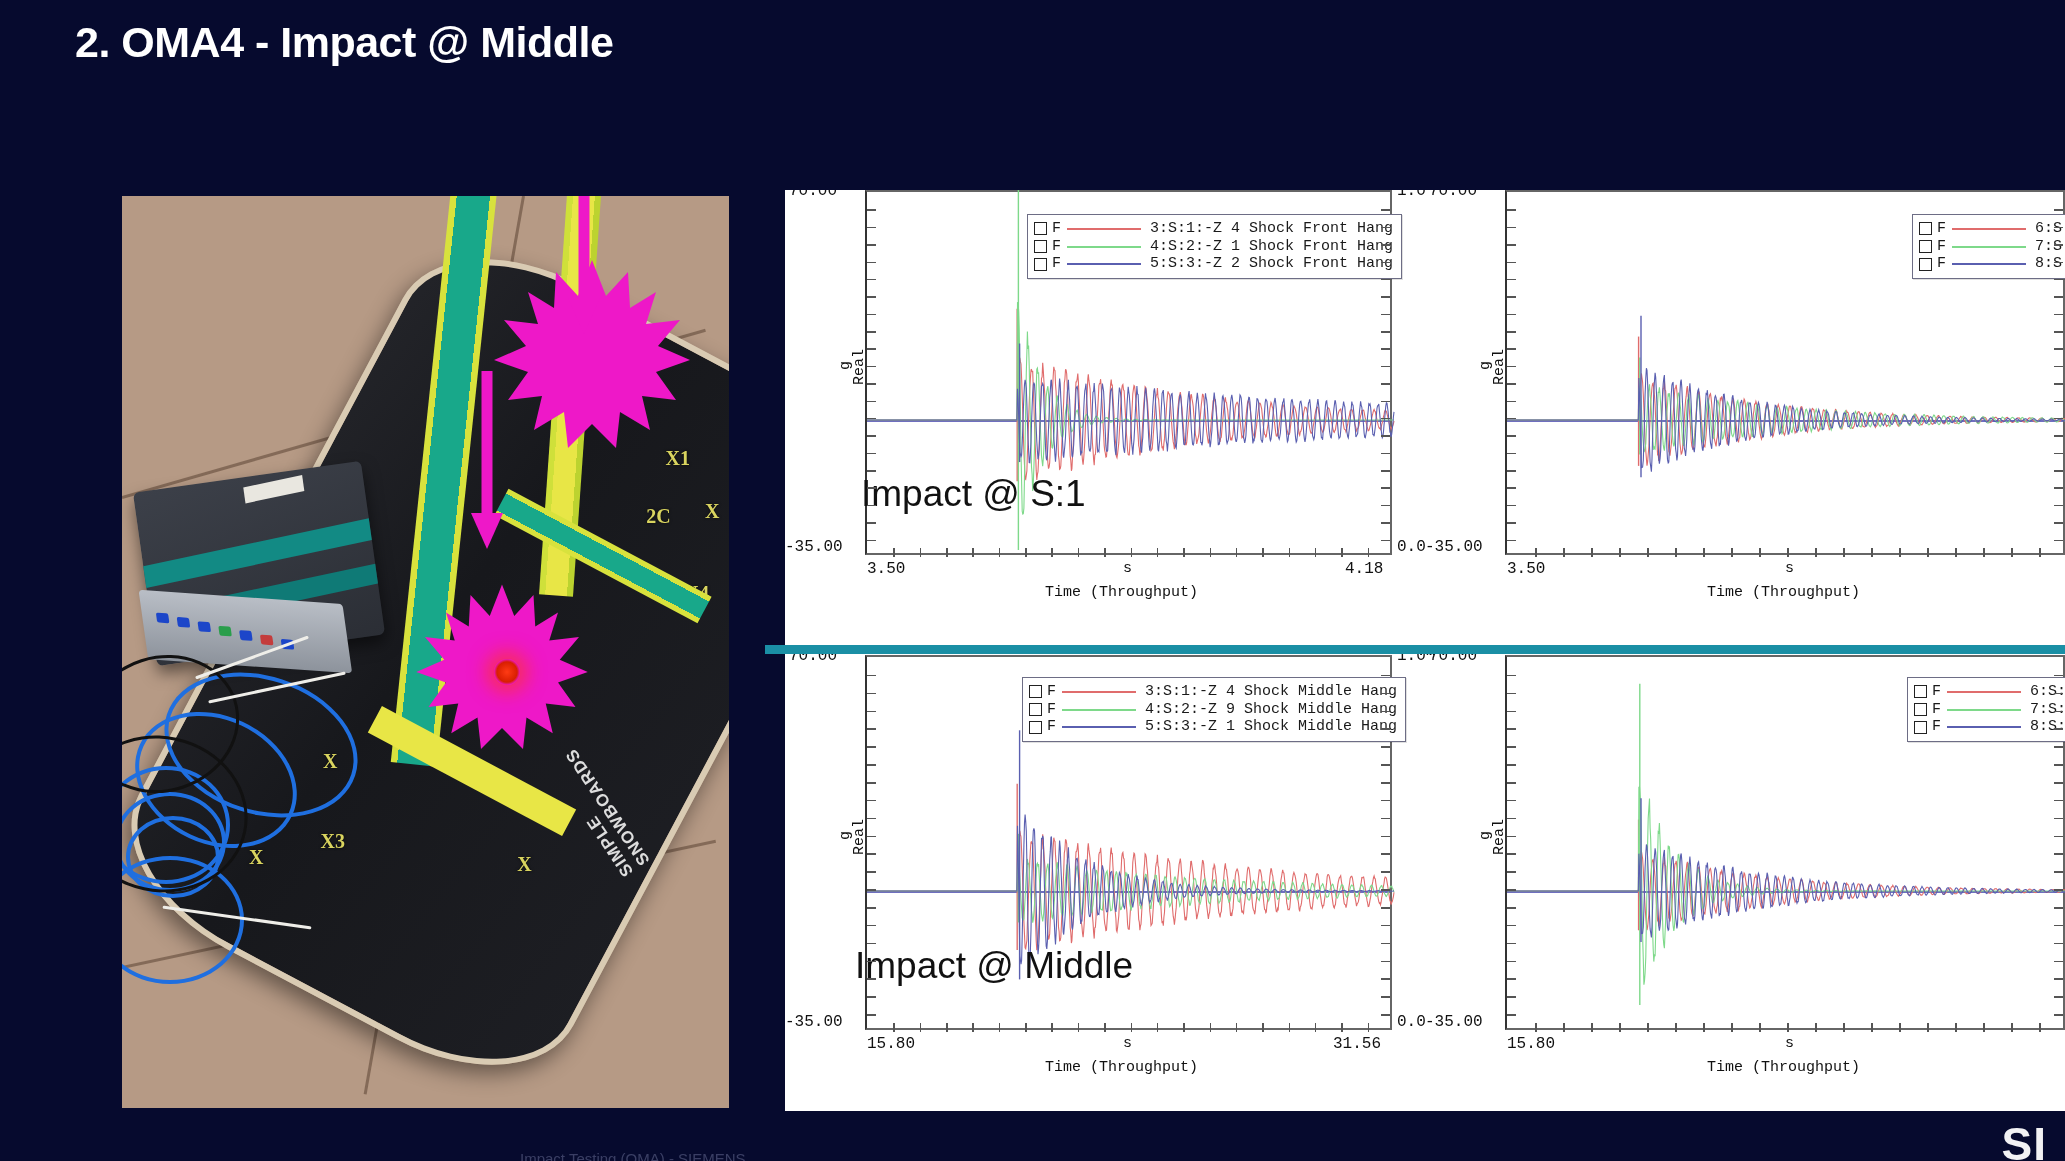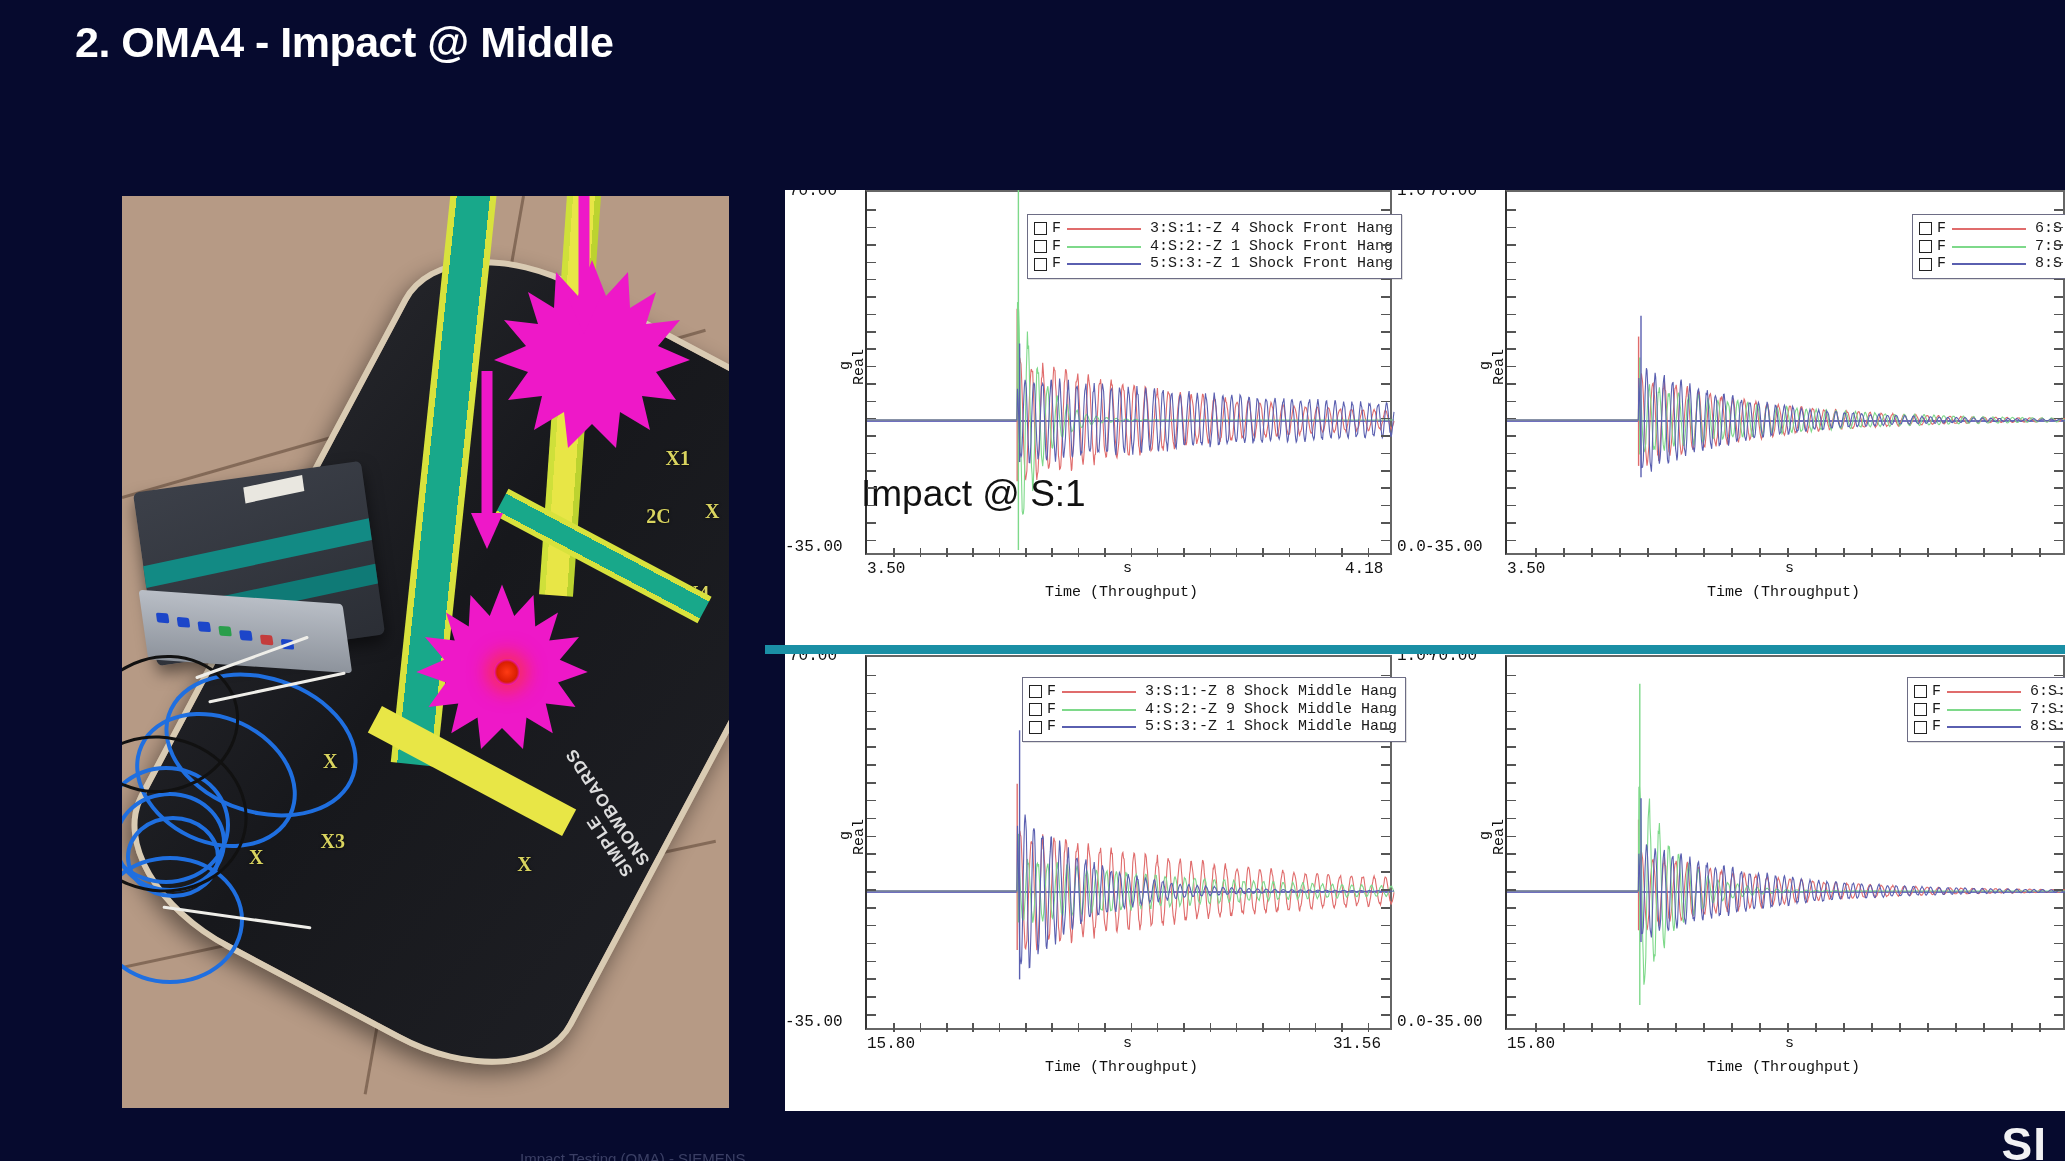--- a/index.html
+++ b/index.html
@@ -272,21 +272,21 @@
         <div class="legrow">
           <span class="legbox"></span>
           <span class="legF">F</span>
           <span class="legline" style="border-color:#7ed98a"></span>
           <span class="legtxt">4:S:2:-Z 1 Shock Front Hang</span>
         </div>
         <div class="legrow">
           <span class="legbox"></span>
           <span class="legF">F</span>
           <span class="legline" style="border-color:#5a5fb0"></span>
-          <span class="legtxt">5:S:3:-Z 1 Shock Front Hang</span>
+          <span class="legtxt">5:S:3:-Z 2 Shock Front Hang</span>
         </div>
       </div>
       <div class="overlay-text" style="left:-6px;top:281px;">Impact @ S:1</div>
     <div class="tick" style="left: 26.35px; top: 356px; width: 1.5px; height: 9px;"></div>
         <div class="tick" style="left: 52.7px; top: 356px; width: 1.5px; height: 9px;"></div>
         <div class="tick" style="left: 79.05px; top: 356px; width: 1.5px; height: 9px;"></div>
         <div class="tick" style="left: 105.4px; top: 356px; width: 1.5px; height: 9px;"></div>
         <div class="tick" style="left: 131.75px; top: 356px; width: 1.5px; height: 9px;"></div>
         <div class="tick" style="left: 158.1px; top: 356px; width: 1.5px; height: 9px;"></div>
         <div class="tick" style="left: 184.45px; top: 356px; width: 1.5px; height: 9px;"></div>
@@ -469,35 +469,36 @@
             <path d="M0,234 L0.0,234.00 L0.6,234.00 L1.2,234.00 L1.8,234.00 L2.3,234.00 L2.9,234.00 L3.5,234.00 L4.1,234.00 L4.7,234.00 L5.3,234.00 L5.9,234.00 L6.4,234.00 L7.0,234.00 L7.6,234.00 L8.2,234.00 L8.8,234.00 L9.4,234.00 L10.0,234.00 L10.5,234.00 L11.1,234.00 L11.7,234.00 L12.3,234.00 L12.9,234.00 L13.5,234.00 L14.1,234.00 L14.6,234.00 L15.2,234.00 L15.8,234.00 L16.4,234.00 L17.0,234.00 L17.6,234.00 L18.2,234.00 L18.7,234.00 L19.3,234.00 L19.9,234.00 L20.5,234.00 L21.1,234.00 L21.7,234.00 L22.3,234.00 L22.8,234.00 L23.4,234.00 L24.0,234.00 L24.6,234.00 L25.2,234.00 L25.8,234.00 L26.4,234.00 L26.9,234.00 L27.5,234.00 L28.1,234.00 L28.7,234.00 L29.3,234.00 L29.9,234.00 L30.4,234.00 L31.0,234.00 L31.6,234.00 L32.2,234.00 L32.8,234.00 L33.4,234.00 L34.0,234.00 L34.5,234.00 L35.1,234.00 L35.7,234.00 L36.3,234.00 L36.9,234.00 L37.5,234.00 L38.1,234.00 L38.6,234.00 L39.2,234.00 L39.8,234.00 L40.4,234.00 L41.0,234.00 L41.6,234.00 L42.2,234.00 L42.7,234.00 L43.3,234.00 L43.9,234.00 L44.5,234.00 L45.1,234.00 L45.7,234.00 L46.3,234.00 L46.8,234.00 L47.4,234.00 L48.0,234.00 L48.6,234.00 L49.2,234.00 L49.8,234.00 L50.4,234.00 L50.9,234.00 L51.5,234.00 L52.1,234.00 L52.7,234.00 L53.3,234.00 L53.9,234.00 L54.5,234.00 L55.0,234.00 L55.6,234.00 L56.2,234.00 L56.8,234.00 L57.4,234.00 L58.0,234.00 L58.6,234.00 L59.1,234.00 L59.7,234.00 L60.3,234.00 L60.9,234.00 L61.5,234.00 L62.1,234.00 L62.7,234.00 L63.2,234.00 L63.8,234.00 L64.4,234.00 L65.0,234.00 L65.6,234.00 L66.2,234.00 L66.8,234.00 L67.3,234.00 L67.9,234.00 L68.5,234.00 L69.1,234.00 L69.7,234.00 L70.3,234.00 L70.9,234.00 L71.4,234.00 L72.0,234.00 L72.6,234.00 L73.2,234.00 L73.8,234.00 L74.4,234.00 L75.0,234.00 L75.5,234.00 L76.1,234.00 L76.7,234.00 L77.3,234.00 L77.9,234.00 L78.5,234.00 L79.0,234.00 L79.6,234.00 L80.2,234.00 L80.8,234.00 L81.4,234.00 L82.0,234.00 L82.6,234.00 L83.1,234.00 L83.7,234.00 L84.3,234.00 L84.9,234.00 L85.5,234.00 L86.1,234.00 L86.7,234.00 L87.2,234.00 L87.8,234.00 L88.4,234.00 L89.0,234.00 L89.6,234.00 L90.2,234.00 L90.8,234.00 L91.3,234.00 L91.9,234.00 L92.5,234.00 L93.1,234.00 L93.7,234.00 L94.3,234.00 L94.9,234.00 L95.4,234.00 L96.0,234.00 L96.6,234.00 L97.2,234.00 L97.8,234.00 L98.4,234.00 L99.0,234.00 L99.5,234.00 L100.1,234.00 L100.7,234.00 L101.3,234.00 L101.9,234.00 L102.5,234.00 L103.1,234.00 L103.6,234.00 L104.2,234.00 L104.8,234.00 L105.4,234.00 L106.0,234.00 L106.6,234.00 L107.2,234.00 L107.7,234.00 L108.3,234.00 L108.9,234.00 L109.5,234.00 L110.1,234.00 L110.7,234.00 L111.3,234.00 L111.8,234.00 L112.4,234.00 L113.0,234.00 L113.6,234.00 L114.2,234.00 L114.8,234.00 L115.4,234.00 L115.9,234.00 L116.5,234.00 L117.1,234.00 L117.7,234.00 L118.3,234.00 L118.9,234.00 L119.5,234.00 L120.0,234.00 L120.6,234.00 L121.2,234.00 L121.8,234.00 L122.4,234.00 L123.0,234.00 L123.6,234.00 L124.1,234.00 L124.7,234.00 L125.3,234.00 L125.9,234.00 L126.5,234.00 L127.1,234.00 L127.7,234.00 L128.2,234.00 L128.8,234.00 L129.4,234.00 L130.0,234.00 L130.6,234.00 L131.2,234.00 L131.8,234.00 L132.3,234.00 L132.9,234.00 L133.5,234.00 L134.1,234.00 L134.7,234.00 L135.3,234.00 L135.8,234.00 L136.4,234.00 L137.0,234.00 L137.6,234.00 L138.2,234.00 L138.8,234.00 L139.4,234.00 L139.9,234.00 L140.5,234.00 L141.1,234.00 L141.7,234.00 L142.3,234.00 L142.9,234.00 L143.5,234.00 L144.0,234.00 L144.6,234.00 L145.2,234.00 L145.8,234.00 L146.4,234.00 L147.0,234.00 L147.6,234.00 L148.1,234.00 L148.7,234.00 L149.3,234.00 L149.9,234.00 L150.5,205.32 L151.1,204.60 L151.7,206.36 L152.2,210.10 L152.8,219.70 L153.4,231.37 L154.0,243.03 L154.6,251.61 L155.2,260.83 L155.8,262.34 L156.3,262.89 L156.9,261.78 L157.5,252.39 L158.1,241.15 L158.7,228.96 L159.3,217.56 L159.9,209.86 L160.4,201.93 L161.0,207.66 L161.6,205.78 L162.2,212.89 L162.8,224.42 L163.4,234.22 L164.0,244.70 L164.5,253.96 L165.1,257.62 L165.7,265.63 L166.3,262.77 L166.9,255.89 L167.5,247.35 L168.1,237.75 L168.6,226.50 L169.2,218.55 L169.8,207.38 L170.4,206.17 L171.0,208.72 L171.6,207.15 L172.2,217.89 L172.7,227.07 L173.3,236.61 L173.9,246.55 L174.5,256.81 L175.1,260.59 L175.7,264.46 L176.3,260.07 L176.8,254.65 L177.4,244.09 L178.0,235.43 L178.6,226.23 L179.2,216.42 L179.8,211.96 L180.4,208.65 L180.9,206.54 L181.5,211.49 L182.1,221.22 L182.7,229.26 L183.3,238.71 L183.9,247.33 L184.4,252.98 L185.0,260.14 L185.6,261.31 L186.2,257.59 L186.8,249.53 L187.4,243.45 L188.0,232.95 L188.5,223.78 L189.1,217.56 L189.7,207.77 L190.3,205.24 L190.9,211.66 L191.5,212.52 L192.1,221.95 L192.6,231.27 L193.2,240.67 L193.8,249.14 L194.4,255.85 L195.0,257.36 L195.6,259.47 L196.2,255.95 L196.7,247.17 L197.3,240.51 L197.9,230.89 L198.5,221.58 L199.1,215.31 L199.7,208.43 L200.3,207.27 L200.8,212.42 L201.4,218.97 L202.0,224.02 L202.6,233.59 L203.2,243.05 L203.8,248.13 L204.4,258.05 L204.9,258.33 L205.5,256.60 L206.1,254.95 L206.7,247.48 L207.3,238.10 L207.9,229.54 L208.5,220.68 L209.0,214.10 L209.6,211.28 L210.2,208.62 L210.8,213.48 L211.4,219.94 L212.0,226.66 L212.6,235.63 L213.1,245.00 L213.7,251.86 L214.3,255.61 L214.9,257.37 L215.5,256.16 L216.1,248.60 L216.7,242.60 L217.2,235.68 L217.8,227.80 L218.4,218.79 L219.0,217.02 L219.6,212.89 L220.2,214.77 L220.8,217.33 L221.3,221.95 L221.9,229.19 L222.5,237.77 L223.1,246.35 L223.7,250.78 L224.3,255.55 L224.9,255.04 L225.4,251.17 L226.0,247.53 L226.6,240.71 L227.2,233.66 L227.8,225.50 L228.4,220.93 L229.0,213.32 L229.5,213.66 L230.1,215.41 L230.7,218.63 L231.3,223.64 L231.9,231.51 L232.5,239.23 L233.1,245.50 L233.6,252.12 L234.2,252.72 L234.8,252.49 L235.4,252.97 L236.0,245.41 L236.6,240.11 L237.2,232.17 L237.7,224.65 L238.3,220.07 L238.9,216.48 L239.5,214.99 L240.1,213.97 L240.7,219.61 L241.2,226.73 L241.8,233.26 L242.4,241.21 L243.0,248.26 L243.6,253.63 L244.2,253.27 L244.8,253.20 L245.3,250.78 L245.9,243.63 L246.5,237.22 L247.1,230.61 L247.7,223.62 L248.3,218.26 L248.9,216.20 L249.4,214.29 L250.0,216.72 L250.6,222.49 L251.2,227.61 L251.8,234.83 L252.4,242.07 L253.0,248.83 L253.5,252.63 L254.1,252.50 L254.7,250.31 L255.3,249.10 L255.9,242.68 L256.5,235.70 L257.1,228.69 L257.6,221.97 L258.2,219.76 L258.8,214.95 L259.4,218.04 L260.0,217.15 L260.6,224.21 L261.2,229.28 L261.7,236.43 L262.3,242.19 L262.9,246.98 L263.5,250.51 L264.1,253.70 L264.7,249.55 L265.3,246.35 L265.8,239.97 L266.4,234.16 L267.0,228.01 L267.6,220.82 L268.2,219.44 L268.8,218.48 L269.4,217.31 L269.9,220.26 L270.5,225.29 L271.1,231.21 L271.7,237.60 L272.3,244.67 L272.9,248.55 L273.5,248.97 L274.0,252.14 L274.6,247.35 L275.2,244.18 L275.8,238.51 L276.4,232.75 L277.0,227.07 L277.6,221.31 L278.1,218.22 L278.7,217.32 L279.3,217.82 L279.9,221.63 L280.5,227.75 L281.1,232.98 L281.7,238.95 L282.2,243.49 L282.8,247.15 L283.4,251.50 L284.0,251.50 L284.6,245.63 L285.2,243.48 L285.8,237.71 L286.3,231.47 L286.9,225.82 L287.5,221.96 L288.1,218.21 L288.7,218.21 L289.3,218.38 L289.9,223.06 L290.4,228.83 L291.0,234.34 L291.6,239.99 L292.2,244.05 L292.8,247.23 L293.4,248.50 L293.9,248.61 L294.5,246.37 L295.1,241.17 L295.7,235.79 L296.3,230.57 L296.9,226.02 L297.5,220.72 L298.0,219.63 L298.6,220.65 L299.2,220.72 L299.8,224.54 L300.4,230.37 L301.0,235.49 L301.6,240.85 L302.1,246.57 L302.7,249.66 L303.3,248.62 L303.9,246.79 L304.5,245.59 L305.1,239.13 L305.7,234.50 L306.2,229.14 L306.8,225.41 L307.4,220.82 L308.0,219.83 L308.6,221.19 L309.2,223.40 L309.8,227.05 L310.3,231.34 L310.9,237.07 L311.5,241.85 L312.1,244.39 L312.7,249.11 L313.3,247.81 L313.9,246.00 L314.4,243.96 L315.0,238.79 L315.6,233.31 L316.2,228.06 L316.8,224.83 L317.4,220.73 L318.0,221.55 L318.5,221.88 L319.1,224.64 L319.7,227.53 L320.3,232.91 L320.9,238.00 L321.5,241.85 L322.1,244.16 L322.6,248.12 L323.2,248.13 L323.8,245.82 L324.4,242.33 L325.0,236.86 L325.6,232.18 L326.2,227.28 L326.7,222.95 L327.3,221.97 L327.9,221.36 L328.5,222.21 L329.1,224.87 L329.7,229.67 L330.3,233.98 L330.8,238.48 L331.4,243.56 L332.0,245.05 L332.6,245.11 L333.2,246.62 L333.8,244.43 L334.4,240.51 L334.9,235.83 L335.5,231.19 L336.1,226.28 L336.7,223.06 L337.3,222.98 L337.9,221.87 L338.5,223.69 L339.0,225.64 L339.6,230.39 L340.2,235.06 L340.8,238.79 L341.4,244.10 L342.0,245.83 L342.6,246.61 L343.1,246.15 L343.7,241.74 L344.3,239.48 L344.9,234.76 L345.5,230.59 L346.1,226.83 L346.6,223.22 L347.2,222.78 L347.8,223.03 L348.4,225.14 L349.0,227.36 L349.6,231.54 L350.2,236.17 L350.7,239.95 L351.3,244.39 L351.9,246.24 L352.5,244.84 L353.1,244.38 L353.7,241.18 L354.3,238.26 L354.8,233.66 L355.4,229.03 L356.0,225.67 L356.6,223.07 L357.2,223.35 L357.8,223.00 L358.4,226.50 L358.9,229.28 L359.5,232.70 L360.1,236.83 L360.7,240.73 L361.3,242.32 L361.9,244.91 L362.5,243.89 L363.0,244.06 L363.6,240.79 L364.2,236.74 L364.8,232.73 L365.4,229.41 L366.0,226.47 L366.6,223.21 L367.1,223.84 L367.7,225.30 L368.3,226.75 L368.9,230.13 L369.5,233.71 L370.1,237.44 L370.7,240.97 L371.2,244.15 L371.8,244.40 L372.4,245.03 L373.0,241.99 L373.6,238.71 L374.2,235.87 L374.8,231.98 L375.3,228.47 L375.9,224.76 L376.5,224.89 L377.1,224.91 L377.7,224.88 L378.3,227.39 L378.9,230.62 L379.4,234.55 L380.0,238.46 L380.6,240.95 L381.2,242.67 L381.8,242.92 L382.4,243.09 L383.0,241.74 L383.5,238.07 L384.1,234.89 L384.7,230.84 L385.3,228.18 L385.9,225.66 L386.5,223.91 L387.1,224.95 L387.6,226.11 L388.2,228.45 L388.8,231.85 L389.4,235.59 L390.0,239.12 L390.6,241.05 L391.2,242.09 L391.7,242.56 L392.3,243.38 L392.9,240.15 L393.5,237.25 L394.1,233.94 L394.7,230.22 L395.3,228.30 L395.8,225.22 L396.4,224.88 L397.0,224.58 L397.6,227.08 L398.2,229.51 L398.8,232.60 L399.3,236.21 L399.9,239.72 L400.5,241.42 L401.1,241.78 L401.7,243.68 L402.3,241.80 L402.9,239.94 L403.4,236.32 L404.0,233.11 L404.6,230.06 L405.2,227.23 L405.8,224.83 L406.4,226.00 L407.0,225.29 L407.5,227.67 L408.1,230.48 L408.7,233.59 L409.3,236.67 L409.9,240.19 L410.5,242.28 L411.1,241.67 L411.6,241.73 L412.2,240.47 L412.8,238.33 L413.4,235.66 L414.0,232.50 L414.6,229.11 L415.2,226.89 L415.7,225.64 L416.3,225.62 L416.9,226.72 L417.5,227.96 L418.1,231.17 L418.7,234.35 L419.3,237.69 L419.8,239.77 L420.4,240.77 L421.0,242.19 L421.6,242.34 L422.2,239.61 L422.8,238.04 L423.4,234.89 L423.9,231.81 L424.5,229.13 L425.1,227.13 L425.7,225.13 L426.3,226.41 L426.9,227.89 L427.5,229.59 L428.0,231.88 L428.6,235.03 L429.2,237.33 L429.8,239.48 L430.4,242.31 L431.0,241.33 L431.6,240.46 L432.1,239.48 L432.7,237.16 L433.3,234.15 L433.9,231.31 L434.5,228.41 L435.1,227.69 L435.7,225.57 L436.2,225.79 L436.8,227.99 L437.4,230.28 L438.0,232.79 L438.6,235.74 L439.2,238.14 L439.8,240.21 L440.3,241.69 L440.9,241.65 L441.5,240.79 L442.1,238.43 L442.7,236.15 L443.3,233.55 L443.9,230.54 L444.4,228.85 L445.0,226.44 L445.6,226.53 L446.2,227.19 L446.8,229.22 L447.4,230.93 L447.9,233.54 L448.5,235.99 L449.1,237.92 L449.7,240.41 L450.3,241.63 L450.9,240.23 L451.5,239.75 L452.0,238.24 L452.6,235.34 L453.2,232.89 L453.8,230.12 L454.4,228.51 L455.0,228.12 L455.6,226.76 L456.1,227.36 L456.7,229.77 L457.3,231.81 L457.9,234.08 L458.5,236.86 L459.1,238.71 L459.7,240.23 L460.2,240.27 L460.8,239.70 L461.4,239.61 L462.0,237.04 L462.6,234.83 L463.2,232.31 L463.8,230.14 L464.3,228.86 L464.9,228.20 L465.5,227.12 L466.1,227.80 L466.7,230.31 L467.3,232.45 L467.9,234.64 L468.4,236.72 L469.0,239.43 L469.6,240.38 L470.2,241.18 L470.8,240.35 L471.4,238.24 L472.0,236.78 L472.5,234.25 L473.1,231.80 L473.7,230.13 L474.3,228.05 L474.9,227.75 L475.5,228.25 L476.1,228.79 L476.6,230.87 L477.2,232.95 L477.8,235.17 L478.4,237.37 L479.0,238.81 L479.6,240.08 L480.2,239.41 L480.7,238.76 L481.3,238.37 L481.9,236.09 L482.5,233.75 L483.1,231.61 L483.7,229.65 L484.3,228.67 L484.8,227.98 L485.4,228.56 L486.0,229.09 L486.6,231.02 L487.2,233.37 L487.8,235.69 L488.4,237.27 L488.9,239.38 L489.5,239.37 L490.1,239.60 L490.7,238.57 L491.3,237.45 L491.9,235.23 L492.5,233.16 L493.0,231.41 L493.6,229.88 L494.2,227.90 L494.8,227.75 L495.4,229.11 L496.0,229.88 L496.6,231.62 L497.1,233.94 L497.7,236.02 L498.3,237.68 L498.9,239.43 L499.5,239.65 L500.1,238.67 L500.6,238.86 L501.2,236.69 L501.8,234.86 L502.4,232.82 L503.0,231.18 L503.6,229.14 L504.2,228.59 L504.7,228.15 L505.3,229.11 L505.9,230.70 L506.5,232.50 L507.1,234.40 L507.7,236.32 L508.3,237.77 L508.8,238.89 L509.4,239.24 L510.0,238.93 L510.6,237.42 L511.2,236.28 L511.8,234.32 L512.4,232.44 L512.9,230.86 L513.5,230.03 L514.1,228.88 L514.7,228.59 L515.3,230.22 L515.9,231.22 L516.5,233.04 L517.0,234.87 L517.6,236.86 L518.2,237.64 L518.8,239.01 L519.4,239.40 L520.0,238.25 L520.6,237.06 L521.1,235.72 L521.7,233.88 L522.3,231.86 L522.9,230.76 L523.5,229.39 L524.1,229.59 L524.7,229.20 L525.2,230.68 L525.8,231.82 L526.4,233.45 L527.0,235.15" stroke="#7ed98a" stroke-width="1.1" fill="none"></path>
             <path d="M152.595,73.2857142857143 L152.595,322.3928571428571" stroke="#5a5fb0" stroke-width="1.4" fill="none"></path>
             <path d="M0,234 L0.0,234.00 L0.6,234.00 L1.2,234.00 L1.8,234.00 L2.3,234.00 L2.9,234.00 L3.5,234.00 L4.1,234.00 L4.7,234.00 L5.3,234.00 L5.9,234.00 L6.4,234.00 L7.0,234.00 L7.6,234.00 L8.2,234.00 L8.8,234.00 L9.4,234.00 L10.0,234.00 L10.5,234.00 L11.1,234.00 L11.7,234.00 L12.3,234.00 L12.9,234.00 L13.5,234.00 L14.1,234.00 L14.6,234.00 L15.2,234.00 L15.8,234.00 L16.4,234.00 L17.0,234.00 L17.6,234.00 L18.2,234.00 L18.7,234.00 L19.3,234.00 L19.9,234.00 L20.5,234.00 L21.1,234.00 L21.7,234.00 L22.3,234.00 L22.8,234.00 L23.4,234.00 L24.0,234.00 L24.6,234.00 L25.2,234.00 L25.8,234.00 L26.4,234.00 L26.9,234.00 L27.5,234.00 L28.1,234.00 L28.7,234.00 L29.3,234.00 L29.9,234.00 L30.4,234.00 L31.0,234.00 L31.6,234.00 L32.2,234.00 L32.8,234.00 L33.4,234.00 L34.0,234.00 L34.5,234.00 L35.1,234.00 L35.7,234.00 L36.3,234.00 L36.9,234.00 L37.5,234.00 L38.1,234.00 L38.6,234.00 L39.2,234.00 L39.8,234.00 L40.4,234.00 L41.0,234.00 L41.6,234.00 L42.2,234.00 L42.7,234.00 L43.3,234.00 L43.9,234.00 L44.5,234.00 L45.1,234.00 L45.7,234.00 L46.3,234.00 L46.8,234.00 L47.4,234.00 L48.0,234.00 L48.6,234.00 L49.2,234.00 L49.8,234.00 L50.4,234.00 L50.9,234.00 L51.5,234.00 L52.1,234.00 L52.7,234.00 L53.3,234.00 L53.9,234.00 L54.5,234.00 L55.0,234.00 L55.6,234.00 L56.2,234.00 L56.8,234.00 L57.4,234.00 L58.0,234.00 L58.6,234.00 L59.1,234.00 L59.7,234.00 L60.3,234.00 L60.9,234.00 L61.5,234.00 L62.1,234.00 L62.7,234.00 L63.2,234.00 L63.8,234.00 L64.4,234.00 L65.0,234.00 L65.6,234.00 L66.2,234.00 L66.8,234.00 L67.3,234.00 L67.9,234.00 L68.5,234.00 L69.1,234.00 L69.7,234.00 L70.3,234.00 L70.9,234.00 L71.4,234.00 L72.0,234.00 L72.6,234.00 L73.2,234.00 L73.8,234.00 L74.4,234.00 L75.0,234.00 L75.5,234.00 L76.1,234.00 L76.7,234.00 L77.3,234.00 L77.9,234.00 L78.5,234.00 L79.0,234.00 L79.6,234.00 L80.2,234.00 L80.8,234.00 L81.4,234.00 L82.0,234.00 L82.6,234.00 L83.1,234.00 L83.7,234.00 L84.3,234.00 L84.9,234.00 L85.5,234.00 L86.1,234.00 L86.7,234.00 L87.2,234.00 L87.8,234.00 L88.4,234.00 L89.0,234.00 L89.6,234.00 L90.2,234.00 L90.8,234.00 L91.3,234.00 L91.9,234.00 L92.5,234.00 L93.1,234.00 L93.7,234.00 L94.3,234.00 L94.9,234.00 L95.4,234.00 L96.0,234.00 L96.6,234.00 L97.2,234.00 L97.8,234.00 L98.4,234.00 L99.0,234.00 L99.5,234.00 L100.1,234.00 L100.7,234.00 L101.3,234.00 L101.9,234.00 L102.5,234.00 L103.1,234.00 L103.6,234.00 L104.2,234.00 L104.8,234.00 L105.4,234.00 L106.0,234.00 L106.6,234.00 L107.2,234.00 L107.7,234.00 L108.3,234.00 L108.9,234.00 L109.5,234.00 L110.1,234.00 L110.7,234.00 L111.3,234.00 L111.8,234.00 L112.4,234.00 L113.0,234.00 L113.6,234.00 L114.2,234.00 L114.8,234.00 L115.4,234.00 L115.9,234.00 L116.5,234.00 L117.1,234.00 L117.7,234.00 L118.3,234.00 L118.9,234.00 L119.5,234.00 L120.0,234.00 L120.6,234.00 L121.2,234.00 L121.8,234.00 L122.4,234.00 L123.0,234.00 L123.6,234.00 L124.1,234.00 L124.7,234.00 L125.3,234.00 L125.9,234.00 L126.5,234.00 L127.1,234.00 L127.7,234.00 L128.2,234.00 L128.8,234.00 L129.4,234.00 L130.0,234.00 L130.6,234.00 L131.2,234.00 L131.8,234.00 L132.3,234.00 L132.9,234.00 L133.5,234.00 L134.1,234.00 L134.7,234.00 L135.3,234.00 L135.8,234.00 L136.4,234.00 L137.0,234.00 L137.6,234.00 L138.2,234.00 L138.8,234.00 L139.4,234.00 L139.9,234.00 L140.5,234.00 L141.1,234.00 L141.7,234.00 L142.3,234.00 L142.9,234.00 L143.5,234.00 L144.0,234.00 L144.6,234.00 L145.2,234.00 L145.8,234.00 L146.4,234.00 L147.0,234.00 L147.6,234.00 L148.1,234.00 L148.7,234.00 L149.3,234.00 L149.9,234.00 L150.5,168.79 L151.1,190.48 L151.7,228.22 L152.2,260.33 L152.8,299.11 L153.4,303.08 L154.0,307.14 L154.6,303.54 L155.2,279.83 L155.8,251.04 L156.3,217.16 L156.9,188.34 L157.5,165.84 L158.1,157.59 L158.7,164.39 L159.3,174.07 L159.9,205.63 L160.4,238.28 L161.0,268.41 L161.6,287.75 L162.2,310.69 L162.8,310.40 L163.4,293.23 L164.0,273.34 L164.5,241.09 L165.1,212.39 L165.7,187.29 L166.3,173.85 L166.9,171.34 L167.5,173.60 L168.1,191.97 L168.6,219.71 L169.2,245.51 L169.8,269.09 L170.4,283.80 L171.0,297.27 L171.6,290.93 L172.2,279.93 L172.7,258.20 L173.3,232.05 L173.9,208.52 L174.5,181.49 L175.1,181.54 L175.7,178.79 L176.3,181.53 L176.8,202.20 L177.4,227.27 L178.0,251.72 L178.6,276.47 L179.2,289.13 L179.8,291.95 L180.4,284.33 L180.9,267.58 L181.5,246.96 L182.1,226.07 L182.7,202.87 L183.3,194.16 L183.9,180.61 L184.4,179.46 L185.0,193.12 L185.6,215.69 L186.2,234.74 L186.8,257.21 L187.4,268.05 L188.0,280.17 L188.5,287.45 L189.1,276.53 L189.7,261.27 L190.3,240.93 L190.9,219.76 L191.5,206.40 L192.1,193.64 L192.6,183.54 L193.2,190.33 L193.8,207.43 L194.4,221.35 L195.0,240.25 L195.6,260.14 L196.2,274.92 L196.7,277.54 L197.3,270.23 L197.9,262.46 L198.5,253.14 L199.1,234.27 L199.7,216.23 L200.3,203.55 L200.8,199.14 L201.4,190.28 L202.0,204.48 L202.6,212.39 L203.2,227.74 L203.8,244.08 L204.4,259.44 L204.9,270.52 L205.5,272.61 L206.1,266.33 L206.7,258.97 L207.3,244.98 L207.9,229.43 L208.5,217.43 L209.0,203.42 L209.6,201.64 L210.2,201.32 L210.8,205.51 L211.4,217.47 L212.0,233.13 L212.6,248.26 L213.1,258.23 L213.7,266.96 L214.3,262.73 L214.9,264.45 L215.5,252.89 L216.1,239.36 L216.7,225.18 L217.2,216.30 L217.8,208.18 L218.4,205.86 L219.0,202.44 L219.6,212.86 L220.2,223.69 L220.8,237.03 L221.3,247.95 L221.9,256.35 L222.5,259.45 L223.1,259.57 L223.7,257.01 L224.3,245.66 L224.9,235.33 L225.4,223.07 L226.0,211.93 L226.6,211.32 L227.2,205.03 L227.8,212.39 L228.4,220.15 L229.0,228.26 L229.5,239.41 L230.1,251.58 L230.7,257.57 L231.3,256.71 L231.9,257.34 L232.5,250.11 L233.1,242.35 L233.6,231.98 L234.2,223.57 L234.8,213.06 L235.4,208.31 L236.0,211.31 L236.6,214.07 L237.2,222.48 L237.7,232.56 L238.3,242.29 L238.9,251.45 L239.5,254.80 L240.1,254.79 L240.7,253.99 L241.2,246.37 L241.8,238.87 L242.4,229.56 L243.0,222.01 L243.6,215.41 L244.2,214.84 L244.8,214.39 L245.3,218.65 L245.9,226.21 L246.5,235.05 L247.1,243.09 L247.7,249.27 L248.3,252.59 L248.9,254.84 L249.4,250.20 L250.0,243.60 L250.6,235.57 L251.2,227.40 L251.8,220.19 L252.4,215.64 L253.0,217.01 L253.5,218.85 L254.1,222.17 L254.7,230.27 L255.3,237.01 L255.9,243.34 L256.5,248.63 L257.1,250.51 L257.6,251.35 L258.2,246.68 L258.8,240.03 L259.4,233.37 L260.0,226.23 L260.6,221.54 L261.2,217.17 L261.7,219.54 L262.3,221.65 L262.9,226.03 L263.5,232.36 L264.1,238.79 L264.7,245.34 L265.3,247.81 L265.8,250.52 L266.4,246.38 L267.0,243.32 L267.6,238.02 L268.2,231.48 L268.8,226.36 L269.4,222.75 L269.9,218.69 L270.5,222.31 L271.1,222.67 L271.7,228.14 L272.3,234.28 L272.9,239.32 L273.5,244.92 L274.0,246.91 L274.6,247.91 L275.2,243.84 L275.8,241.28 L276.4,235.55 L277.0,230.08 L277.6,225.91 L278.1,222.67 L278.7,220.99 L279.3,223.33 L279.9,226.54 L280.5,230.57 L281.1,235.81 L281.7,240.93 L282.2,243.74 L282.8,245.73 L283.4,243.95 L284.0,242.70 L284.6,238.67 L285.2,234.02 L285.8,229.04 L286.3,226.65 L286.9,223.48 L287.5,222.60 L288.1,224.35 L288.7,228.84 L289.3,232.36 L289.9,236.92 L290.4,239.87 L291.0,244.17 L291.6,244.70 L292.2,242.16 L292.8,240.85 L293.4,237.03 L293.9,232.91 L294.5,229.08 L295.1,225.28 L295.7,224.93 L296.3,224.37 L296.9,227.78 L297.5,229.71 L298.0,233.77 L298.6,237.48 L299.2,240.53 L299.8,241.33 L300.4,243.66 L301.0,241.19 L301.6,238.88 L302.1,235.42 L302.7,231.85 L303.3,228.65 L303.9,227.08 L304.5,226.44 L305.1,226.37 L305.7,229.08 L306.2,231.27 L306.8,234.80 L307.4,238.02 L308.0,240.47 L308.6,241.37 L309.2,241.67 L309.8,239.56 L310.3,237.43 L310.9,234.30 L311.5,231.23 L312.1,229.17 L312.7,227.87 L313.3,227.41 L313.9,228.37 L314.4,229.91 L315.0,232.78 L315.6,235.40 L316.2,237.99 L316.8,240.03 L317.4,240.09 L318.0,239.71 L318.5,239.02 L319.1,236.05 L319.7,233.42 L320.3,231.24 L320.9,229.39 L321.5,227.98 L322.1,227.32 L322.6,229.16 L323.2,230.81 L323.8,233.62 L324.4,236.31 L325.0,238.08 L325.6,239.38 L326.2,239.47 L326.7,239.14 L327.3,237.71 L327.9,235.06 L328.5,232.91 L329.1,230.64 L329.7,229.49 L330.3,228.31 L330.8,229.20 L331.4,230.43 L332.0,232.24 L332.6,234.36 L333.2,236.46 L333.8,238.50 L334.4,238.47 L334.9,238.96 L335.5,238.33 L336.1,236.53 L336.7,234.47 L337.3,232.54 L337.9,230.34 L338.5,228.98 L339.0,229.80 L339.6,230.22 L340.2,231.28 L340.8,232.88 L341.4,234.98 L342.0,236.68 L342.6,237.76 L343.1,238.80 L343.7,238.11 L344.3,236.88 L344.9,235.83 L345.5,233.83 L346.1,232.18 L346.6,230.60 L347.2,229.42 L347.8,230.41 L348.4,230.67 L349.0,231.81 L349.6,233.62 L350.2,235.22 L350.7,236.38 L351.3,238.01 L351.9,237.68 L352.5,237.73 L353.1,236.43 L353.7,234.93 L354.3,233.36 L354.8,232.04 L355.4,230.51 L356.0,230.36 L356.6,230.89 L357.2,231.40 L357.8,232.72 L358.4,234.07 L358.9,235.54 L359.5,236.97 L360.1,237.34 L360.7,237.06 L361.3,236.77 L361.9,235.95 L362.5,234.46 L363.0,232.94 L363.6,231.61 L364.2,231.00 L364.8,230.64 L365.4,231.14 L366.0,232.04 L366.6,233.10 L367.1,234.47 L367.7,235.50 L368.3,236.28 L368.9,236.70 L369.5,236.69 L370.1,236.24 L370.7,235.15 L371.2,233.99 L371.8,232.87 L372.4,231.78 L373.0,230.98 L373.6,231.11 L374.2,231.41 L374.8,232.33 L375.3,233.58 L375.9,234.78 L376.5,235.94 L377.1,236.23 L377.7,236.61 L378.3,236.28 L378.9,235.76 L379.4,234.77 L380.0,233.69 L380.6,232.57 L381.2,231.95 L381.8,231.57 L382.4,231.61 L383.0,232.12 L383.5,232.98 L384.1,233.96 L384.7,234.87 L385.3,235.60 L385.9,236.39 L386.5,236.02 L387.1,236.13 L387.6,235.34 L388.2,234.35 L388.8,233.48 L389.4,232.72 L390.0,231.93 L390.6,231.97 L391.2,232.14 L391.7,232.41 L392.3,233.31 L392.9,234.22 L393.5,235.14 L394.1,235.82 L394.7,235.90 L395.3,236.05 L395.8,235.72 L396.4,234.82 L397.0,234.07 L397.6,233.21 L398.2,232.46 L398.8,232.17 L399.3,232.32 L399.9,232.40 L400.5,232.85 L401.1,233.65 L401.7,234.45 L402.3,235.01 L402.9,235.50 L403.4,235.68 L404.0,235.55 L404.6,235.10 L405.2,234.64 L405.8,233.83 L406.4,233.25 L407.0,232.70 L407.5,232.49 L408.1,232.31 L408.7,232.69 L409.3,233.15 L409.9,233.89 L410.5,234.63 L411.1,235.18 L411.6,235.29 L412.2,235.39 L412.8,235.19 L413.4,234.93 L414.0,234.32 L414.6,233.66 L415.2,233.04 L415.7,232.77 L416.3,232.73 L416.9,232.51 L417.5,233.05 L418.1,233.51 L418.7,234.09 L419.3,234.65 L419.8,235.09 L420.4,235.43 L421.0,235.34 L421.6,234.96 L422.2,234.68 L422.8,234.09 L423.4,233.52 L423.9,233.02 L424.5,232.76 L425.1,232.74 L425.7,232.92 L426.3,233.31 L426.9,233.72 L427.5,234.23 L428.0,234.68 L428.6,235.08 L429.2,235.30 L429.8,235.21 L430.4,234.90 L431.0,234.46 L431.6,233.94 L432.1,233.54 L432.7,233.12 L433.3,232.97 L433.9,232.96 L434.5,233.14 L435.1,233.41 L435.7,233.90 L436.2,234.31 L436.8,234.75 L437.4,235.01 L438.0,235.14 L438.6,234.95 L439.2,234.64 L439.8,234.22 L440.3,233.82 L440.9,233.47 L441.5,233.14 L442.1,233.10 L442.7,232.98 L443.3,233.27 L443.9,233.59 L444.4,234.03 L445.0,234.38 L445.6,234.75 L446.2,234.82 L446.8,234.92 L447.4,234.81 L447.9,234.46 L448.5,234.11 L449.1,233.73 L449.7,233.43 L450.3,233.26 L450.9,233.07 L451.5,233.30 L452.0,233.48 L452.6,233.80 L453.2,234.13 L453.8,234.49 L454.4,234.75 L455.0,234.73 L455.6,234.83 L456.1,234.53 L456.7,234.33 L457.3,234.00 L457.9,233.70 L458.5,233.39 L459.1,233.25 L459.7,233.24 L460.2,233.43 L460.8,233.60 L461.4,233.91 L462.0,234.19 L462.6,234.44 L463.2,234.57 L463.8,234.67 L464.3,234.67 L464.9,234.42 L465.5,234.18 L466.1,233.91 L466.7,233.66 L467.3,233.49 L467.9,233.31 L468.4,233.32 L469.0,233.47 L469.6,233.73 L470.2,233.99 L470.8,234.23 L471.4,234.49 L472.0,234.62 L472.5,234.59 L473.1,234.57 L473.7,234.37 L474.3,234.10 L474.9,233.83 L475.5,233.64 L476.1,233.53 L476.6,233.41 L477.2,233.52 L477.8,233.59 L478.4,233.82 L479.0,234.06 L479.6,234.30 L480.2,234.42 L480.7,234.50 L481.3,234.54 L481.9,234.37 L482.5,234.22 L483.1,234.02 L483.7,233.82 L484.3,233.65 L484.8,233.47 L485.4,233.56 L486.0,233.58 L486.6,233.73 L487.2,233.90 L487.8,234.12 L488.4,234.27 L488.9,234.46 L489.5,234.43 L490.1,234.40 L490.7,234.35 L491.3,234.15 L491.9,233.95 L492.5,233.77 L493.0,233.67 L493.6,233.52 L494.2,233.63 L494.8,233.67 L495.4,233.81 L496.0,233.97 L496.6,234.14 L497.1,234.32 L497.7,234.42 L498.3,234.43 L498.9,234.35 L499.5,234.26 L500.1,234.07 L500.6,233.91 L501.2,233.78 L501.8,233.63 L502.4,233.66 L503.0,233.63 L503.6,233.71 L504.2,233.86 L504.7,234.03 L505.3,234.16 L505.9,234.32 L506.5,234.32 L507.1,234.35 L507.7,234.25 L508.3,234.15 L508.8,234.03 L509.4,233.89 L510.0,233.76 L510.6,233.71 L511.2,233.71 L511.8,233.67 L512.4,233.82 L512.9,233.92 L513.5,234.06 L514.1,234.17 L514.7,234.28 L515.3,234.34 L515.9,234.32 L516.5,234.22 L517.0,234.10 L517.6,233.99 L518.2,233.86 L518.8,233.74 L519.4,233.68 L520.0,233.69 L520.6,233.78 L521.1,233.85 L521.7,233.97 L522.3,234.10 L522.9,234.21 L523.5,234.23 L524.1,234.29 L524.7,234.24 L525.2,234.17 L525.8,234.07 L526.4,233.95 L527.0,233.86" stroke="#5a5fb0" stroke-width="1.1" fill="none"></path>
           </g>
       </svg>
       <div class="legend" style="left:155px;top:20px;">
         <div class="legrow">
           <span class="legbox"></span>
           <span class="legF">F</span>
           <span class="legline" style="border-color:#e06c6c"></span>
-          <span class="legtxt">3:S:1:-Z 8 Shock Middle Hang</span>
+          <span class="legtxt">3:S:1:-Z 4 Shock Middle Hang</span>
         </div>
         <div class="legrow">
           <span class="legbox"></span>
           <span class="legF">F</span>
           <span class="legline" style="border-color:#7ed98a"></span>
           <span class="legtxt">4:S:2:-Z 9 Shock Middle Hang</span>
         </div>
         <div class="legrow">
           <span class="legbox"></span>
           <span class="legF">F</span>
           <span class="legline" style="border-color:#5a5fb0"></span>
           <span class="legtxt">5:S:3:-Z 1 Shock Middle Hang</span>
         </div>
       </div>
+      <div class="overlay-text" style="left:-12px;top:288px;">Impact @ Middle</div>
     <div class="tick" style="left: 26.35px; top: 366px; width: 1.5px; height: 9px;"></div>
         <div class="tick" style="left: 52.7px; top: 366px; width: 1.5px; height: 9px;"></div>
         <div class="tick" style="left: 79.05px; top: 366px; width: 1.5px; height: 9px;"></div>
         <div class="tick" style="left: 105.4px; top: 366px; width: 1.5px; height: 9px;"></div>
         <div class="tick" style="left: 131.75px; top: 366px; width: 1.5px; height: 9px;"></div>
         <div class="tick" style="left: 158.1px; top: 366px; width: 1.5px; height: 9px;"></div>
         <div class="tick" style="left: 184.45px; top: 366px; width: 1.5px; height: 9px;"></div>
         <div class="tick" style="left: 210.8px; top: 366px; width: 1.5px; height: 9px;"></div>
         <div class="tick" style="left: 237.15px; top: 366px; width: 1.5px; height: 9px;"></div>
         <div class="tick" style="left: 263.5px; top: 366px; width: 1.5px; height: 9px;"></div>

